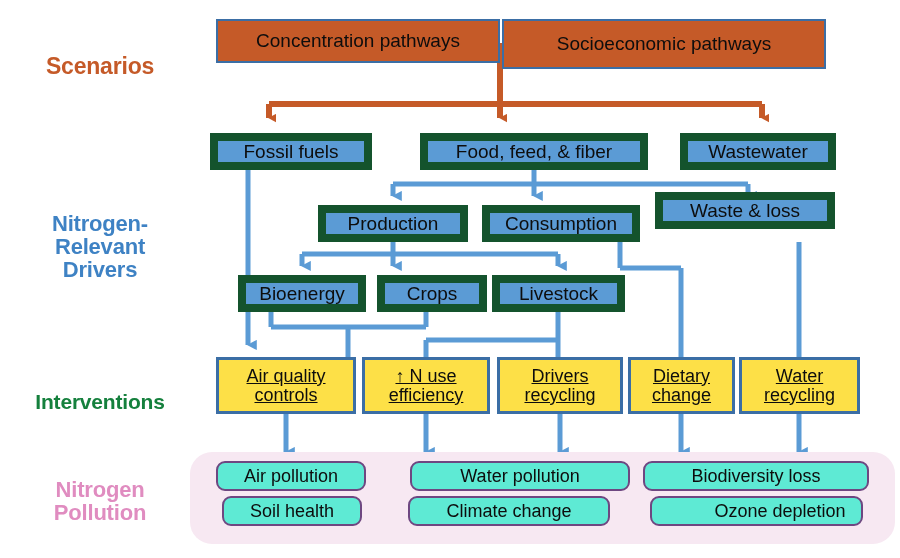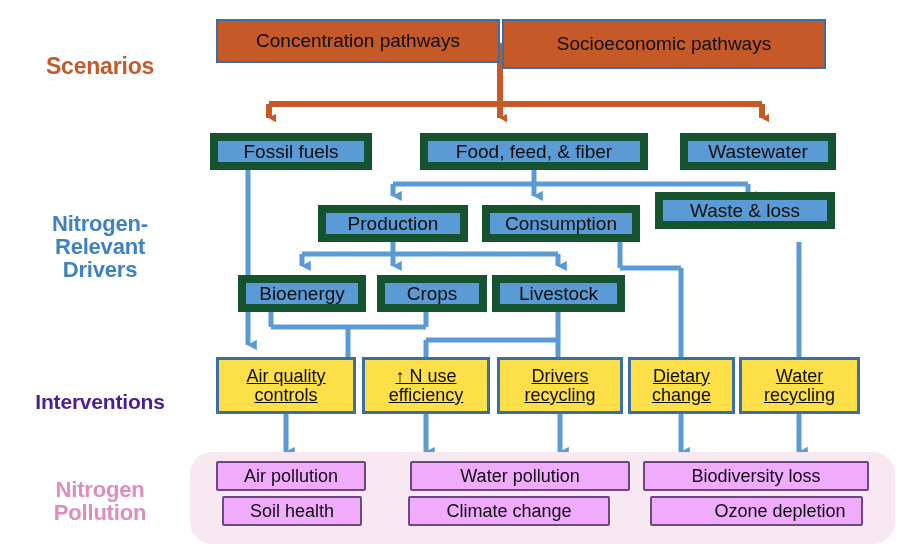--- a/index.html
+++ b/index.html
@@ -26,21 +26,21 @@
     display:flex;align-items:center;justify-content:center;
     text-align:center;
     color:#0d0d0d;
     line-height:1.04;
     border-style:solid;
   }
   .n-orange{ background:#C55A28; border:2px solid #3B6EA5; font-size:19px; }
   .n-blue{   background:#5B9BD5; border:8px solid #14532d; font-size:19px; }
   .n-green{  background:#fde047; border:3px solid #3B6EA5; font-size:18px;text-decoration:underline; }
   .n-pink{
-    background:#f0abfc; border:2px solid #6E4781; border-radius:2px;
+    background:#5eead4; border:2px solid #6E4781; border-radius:9px;
     font-size:18px;
   }
   #pollution-panel{
     position:absolute;
     background:#F7E8F2;
     border-radius:22px;
   }
 </style>
 </head>
 <body>
@@ -105,21 +105,21 @@
       <path d="M799,414 L799,452" marker-end="url(#arrB)"></path>
     </g>
   </svg>
 
   <div class="rowlabel" style="left:10px;top:38px;width:180px;font-size:23px;color:#C55A28;">Scenarios</div>
 
   <div class="rowlabel" style="left:10px;top:196px;width:180px;font-size:22px;color:#3E82C4;">Nitrogen-
 Relevant
 Drivers</div>
 
-  <div class="rowlabel" style="left:5px;top:375px;width:190px;font-size:21px;color:#4c1d95;">Interventions</div>
+  <div class="rowlabel" style="left:5px;top:375px;width:190px;font-size:21px;color:#15803d;">Interventions</div>
 
   <div class="rowlabel" style="left:10px;top:462px;width:180px;font-size:22px;color:#E08CC0;">Nitrogen
 Pollution</div>
 
   <div class="node n-orange" style="left:216px;top:19px;width:284px;height:44px;">Concentration pathways</div>
   <div class="node n-orange" style="left:502px;top:19px;width:324px;height:50px;">Socioeconomic pathways</div>
 
   <div class="node n-blue" style="left:210px;top:133px;width:162px;height:37px;">Fossil fuels</div>
   <div class="node n-blue" style="left:420px;top:133px;width:228px;height:37px;">Food, feed, &amp; fiber</div>
   <div class="node n-blue" style="left:680px;top:133px;width:156px;height:37px;">Wastewater</div>

